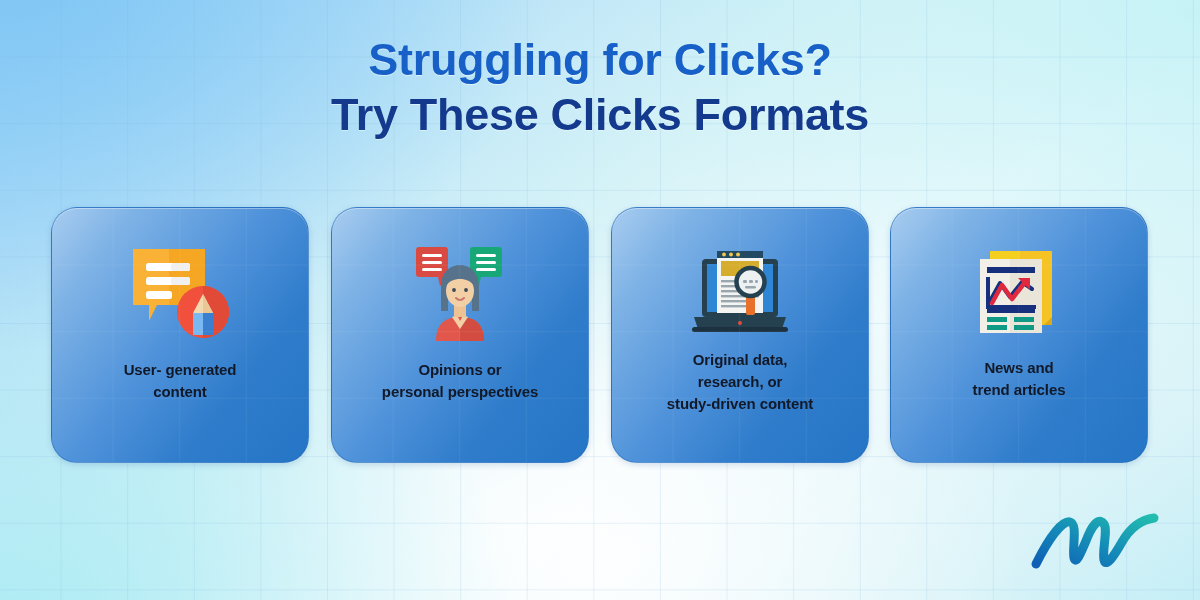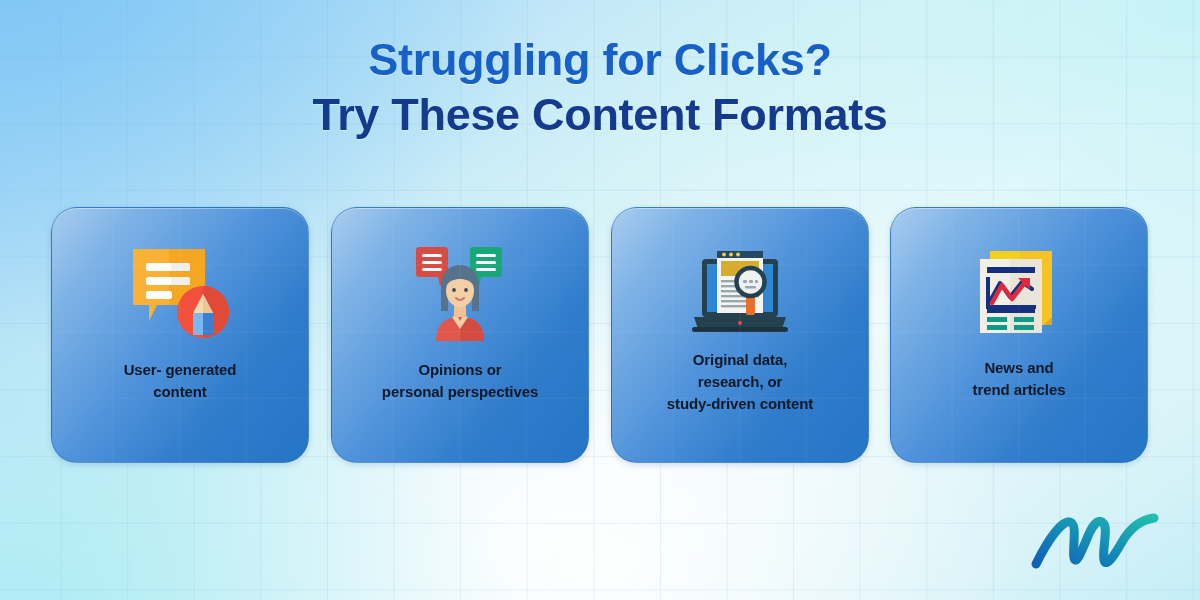--- a/index.html
+++ b/index.html
@@ -108,21 +108,21 @@
 </style>
 </head>
 <body>
 
 <div id="stage">
 
   <div id="grid"></div>
 
   <div id="title">
     <span class="l1">Struggling for Clicks?</span>
-    <span class="l2">Try These Content Formats</span>
+    <span class="l2">Try These Clicks Formats</span>
   </div>
 
   <div class="card" id="card-1">
     <div class="icon-wrap">
       <svg width="106" height="100" viewBox="0 0 106 100">
 
         <path d="M6 6 H78 V62 H30 L22 78 L22 62 H6 Z" fill="#f9b236"></path>
         <path d="M42 6 H78 V62 H42 Z" fill="#f5a623"></path>
         <rect x="19" y="20" width="44" height="8" rx="2.5" fill="#ffffff"></rect>
         <rect x="19" y="34" width="44" height="8" rx="2.5" fill="#ffffff"></rect>

